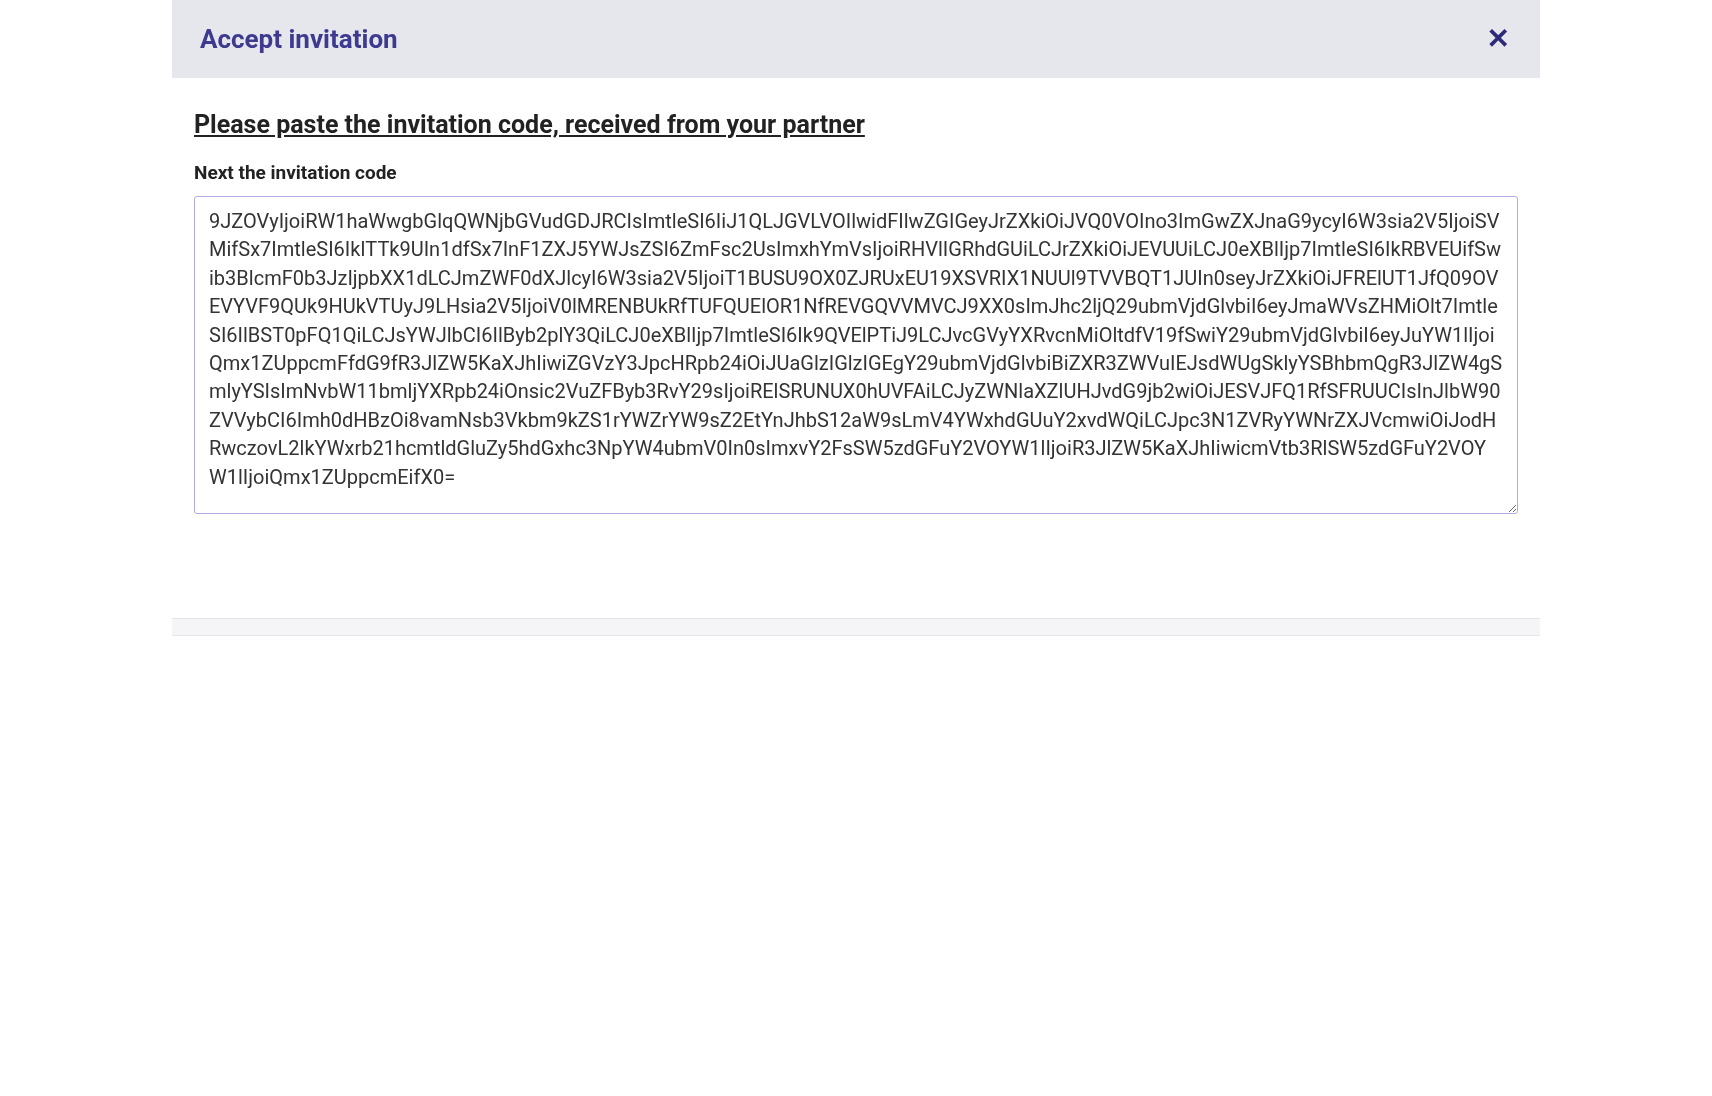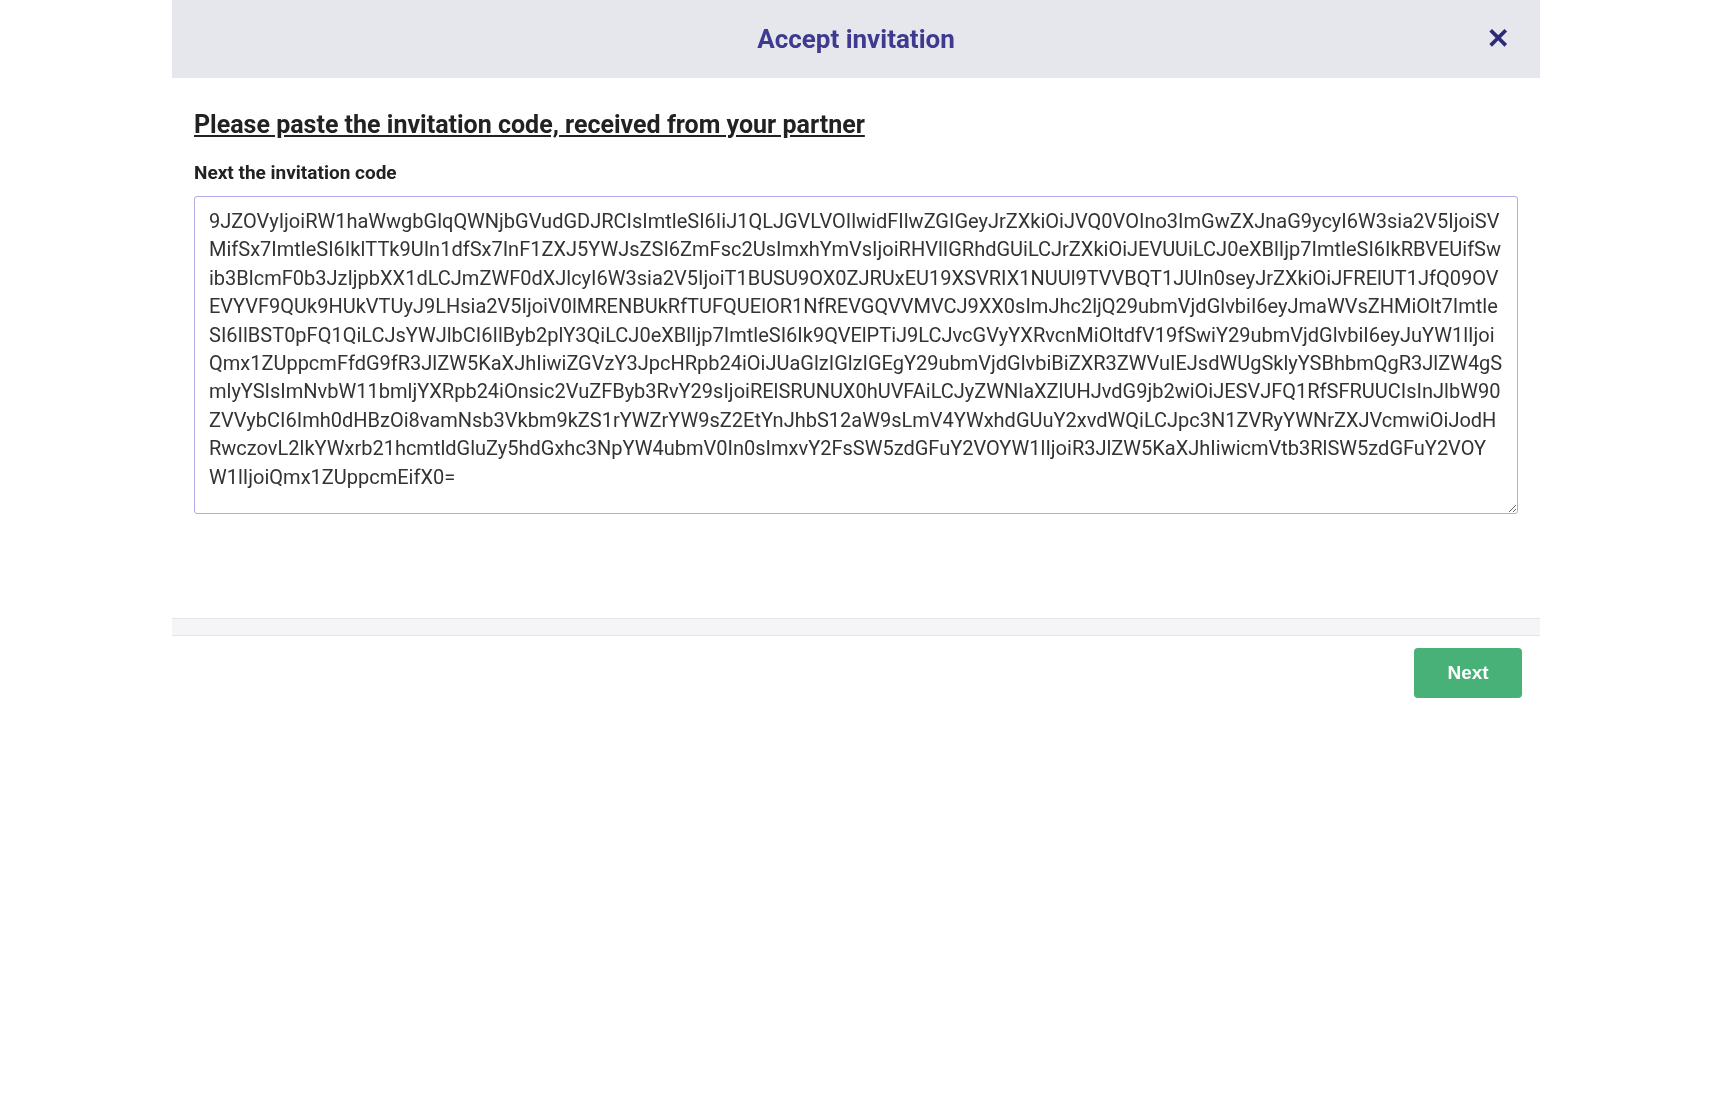--- a/index.html
+++ b/index.html
@@ -21,21 +21,21 @@
       display: flex;
       flex-direction: column;
     }
     
     .modal-header {
       background: #e6e6ed;
       padding: 24px 28px;
       position: relative;
       display: flex;
       align-items: center;
-      justify-content: center;
+      justify-content: flex-start;
       min-height: 74px;
     }
     
     .modal-title {
       font-size: 26px;
       font-weight: 700;
       color: #3d3a8f;
     }
     
     .close-button {
@@ -145,17 +145,14 @@
   <div class="modal-body">
     <p class="instruction-text">Please paste the invitation code, received from your partner</p>
     
     <label class="field-label">Next the invitation code</label>
     
     <textarea class="code-textarea" id="code-textarea" style="">9JZOVyIjoiRW1haWwgbGlqQWNjbGVudGDJRCIsImtleSI6IiJ1QLJGVLVOIlwidFIlwZGIGeyJrZXkiOiJVQ0VOIno3ImGwZXJnaG9ycyI6W3sia2V5IjoiSVMifSx7ImtleSI6IklTTk9UIn1dfSx7InF1ZXJ5YWJsZSI6ZmFsc2UsImxhYmVsIjoiRHVlIGRhdGUiLCJrZXkiOiJEVUUiLCJ0eXBlIjp7ImtleSI6IkRBVEUifSwib3BlcmF0b3JzIjpbXX1dLCJmZWF0dXJlcyI6W3sia2V5IjoiT1BUSU9OX0ZJRUxEU19XSVRIX1NUUl9TVVBQT1JUIn0seyJrZXkiOiJFRElUT1JfQ09OVEVYVF9QUk9HUkVTUyJ9LHsia2V5IjoiV0lMRENBUkRfTUFQUElOR1NfREVGQVVMVCJ9XX0sImJhc2ljQ29ubmVjdGlvbiI6eyJmaWVsZHMiOlt7ImtleSI6IlBST0pFQ1QiLCJsYWJlbCI6IlByb2plY3QiLCJ0eXBlIjp7ImtleSI6Ik9QVElPTiJ9LCJvcGVyYXRvcnMiOltdfV19fSwiY29ubmVjdGlvbiI6eyJuYW1lIjoiQmx1ZUppcmFfdG9fR3JlZW5KaXJhIiwiZGVzY3JpcHRpb24iOiJUaGlzIGlzIGEgY29ubmVjdGlvbiBiZXR3ZWVuIEJsdWUgSklyYSBhbmQgR3JlZW4gSmlyYSIsImNvbW11bmljYXRpb24iOnsic2VuZFByb3RvY29sIjoiRElSRUNUX0hUVFAiLCJyZWNlaXZlUHJvdG9jb2wiOiJESVJFQ1RfSFRUUCIsInJlbW90ZVVybCI6Imh0dHBzOi8vamNsb3Vkbm9kZS1rYWZrYW9sZ2EtYnJhbS12aW9sLmV4YWxhdGUuY2xvdWQiLCJpc3N1ZVRyYWNrZXJVcmwiOiJodHRwczovL2lkYWxrb21hcmtldGluZy5hdGxhc3NpYW4ubmV0In0sImxvY2FsSW5zdGFuY2VOYW1lIjoiR3JlZW5KaXJhIiwicmVtb3RlSW5zdGFuY2VOYW1lIjoiQmx1ZUppcmEifX0=</textarea>
   </div>
 
   <div class="separator-band"></div>
 
-  <div class="modal-footer">
-    <button class="next-button">Next</button>
-  </div>
 
 </div>
 
 </body></html>

